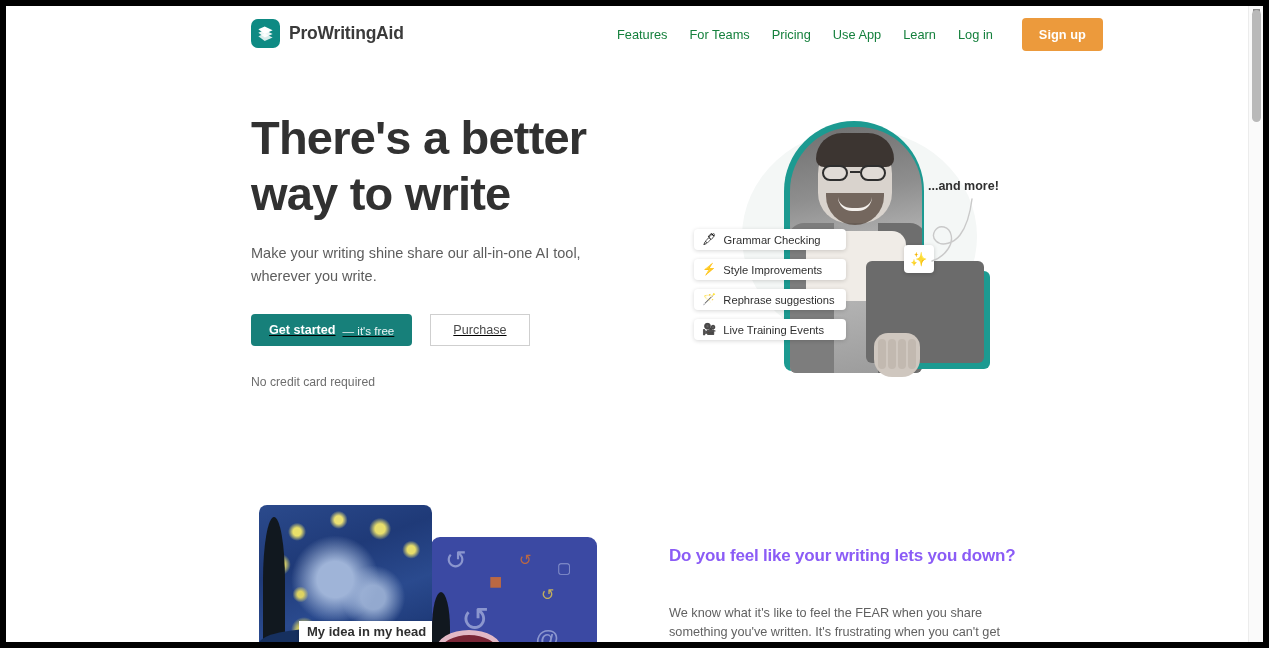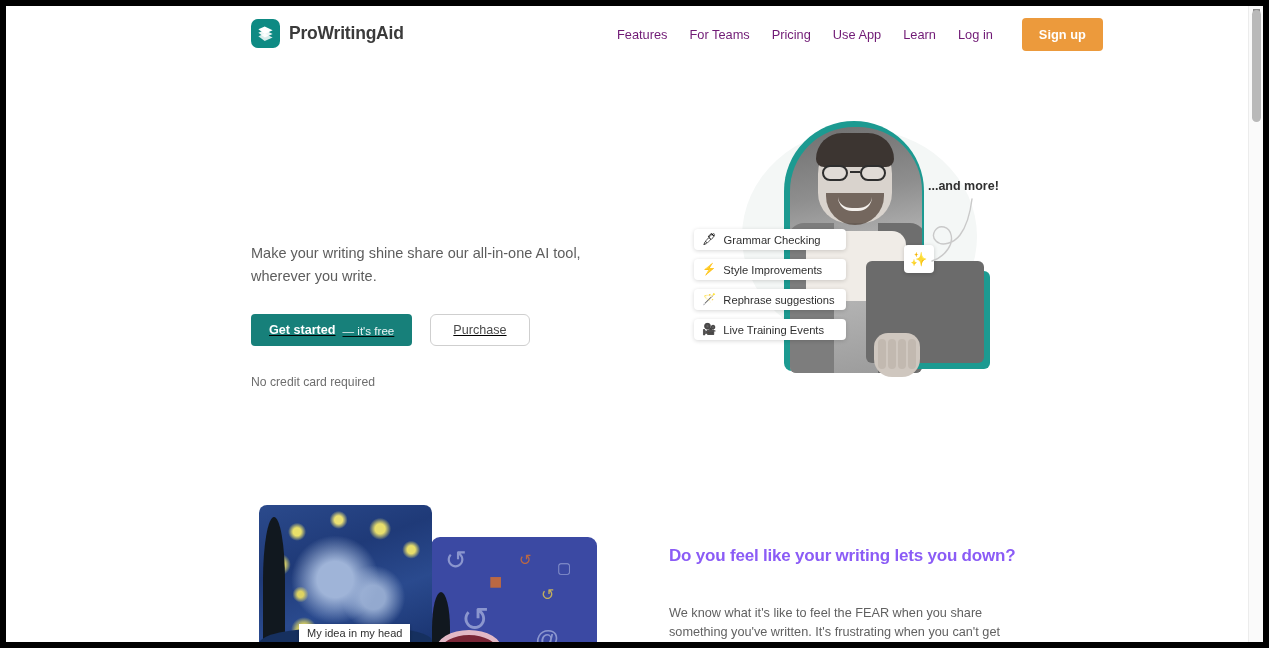--- a/index.html
+++ b/index.html
@@ -75,21 +75,21 @@
   nav.main-menu {
     position: absolute;
     left: 600px; top: 0;
     height: 57px;
     display: flex;
     align-items: center;
     gap: 0px;
   }
   nav.main-menu a.nav-link {
     font-size: 12.8px;
-    color: #701a75;
+    color: #15803d;
     text-decoration: none;
     padding: 0 11px;
     white-space: nowrap;
     text-align: right;
   }
   .signup-btn {
     margin-left: 18px;
     background: #ec9a3c;
     color: #ffffff;
     font-size: 12.8px;
@@ -138,21 +138,21 @@
     height: 32px;
     display: flex; align-items: center; gap: 7px;
     cursor: pointer;
     white-space: nowrap;
   }
   .btn-primary .cta-strong { font-weight: bold; }
   .btn-primary .cta-soft { font-weight: normal; opacity: .92; font-size: 11.6px; text-align: center; }
   .btn-secondary {
     background: #fff;
     border: 1px solid #cfcfcf;
-    border-radius: 6px;
+    border-radius: 0;
     color: #4a4a4a;
     font-size: 12.6px;
     padding: 0 22px;
     height: 32px;
     display: flex; align-items: center;
     cursor: pointer;
     white-space: nowrap;
   }
   .no-cc {
     position: absolute;
@@ -360,23 +360,23 @@
     width: 173px; height: 26px;
     background: #16305f;
     border-radius: 40% 30% 0 0 / 60% 50% 0 0;
   }
   .starry-tag {
     position: absolute;
     left: 40px; bottom: 12px;
     background: #fff;
     border-radius: 0;
     padding: 3px 8px;
-    font-size: 11px;
+    font-size: 13px;
     color: #2f2f2f;
-    font-weight: normal;
+    font-weight: bold;
     box-shadow: 0 1px 3px rgba(0,0,0,.25);
     white-space: nowrap;
   }
   .art-doodle-card {
     position: absolute;
     left: 425px; top: 531px;
     width: 166px; height: 117px;
     background: #3b49a3;
     border-radius: 9px;
     overflow: hidden;
@@ -441,20 +441,21 @@
         <a class="nav-link" href="#">Features</a>
         <a class="nav-link" href="#">For Teams</a>
         <a class="nav-link" href="#">Pricing</a>
         <a class="nav-link" href="#">Use App</a>
         <a class="nav-link" href="#">Learn</a>
         <a class="nav-link" href="#">Log in</a>
         <button class="signup-btn">Sign up</button>
       </nav>
     </header>
 
+    <h1 class="hero-title">There's a better way to write</h1>
     <p class="hero-sub">Make your writing shine share our all-in-one AI tool, wherever you write.</p>
 
     <div class="cta-row">
       <button class="btn-primary">
         <span class="cta-strong">Get started</span>
         <span class="cta-soft">— it's free</span>
       </button>
       <button class="btn-secondary">Purchase</button>
     </div>
 

